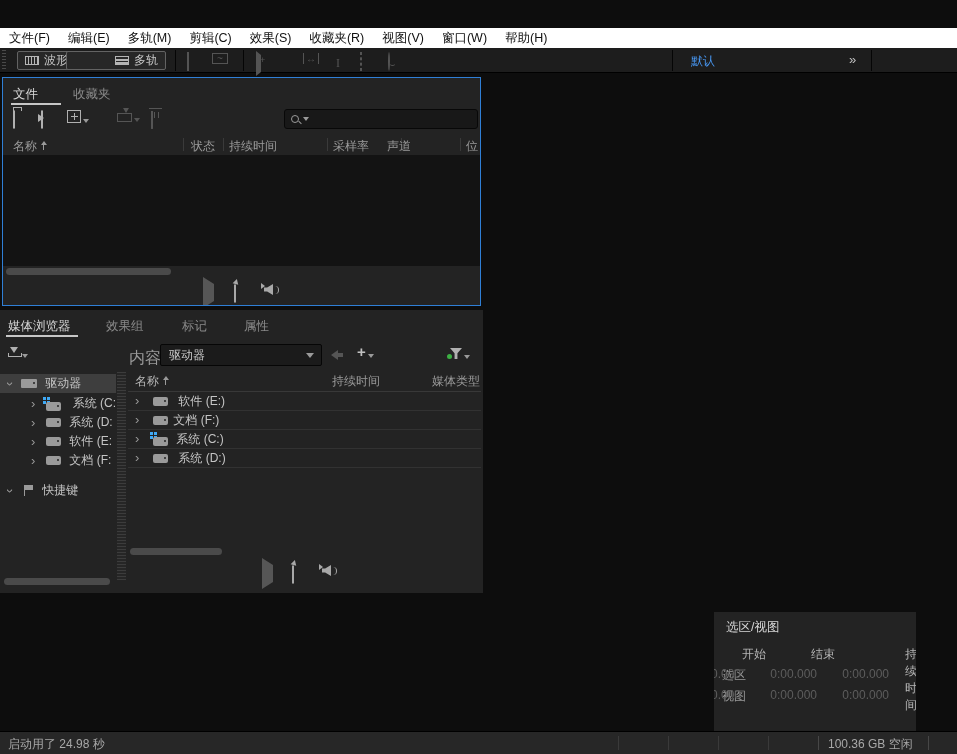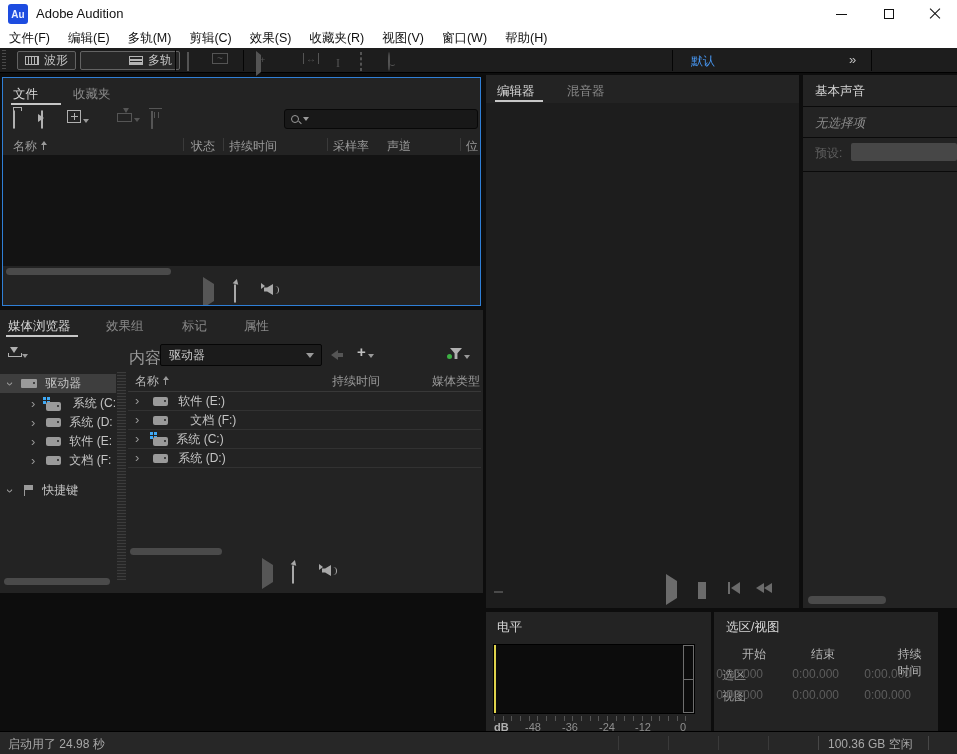--- a/index.html
+++ b/index.html
@@ -138,53 +138,40 @@
 
   
   .statusbar { position:absolute; left:0; top:731px; width:957px; height:23px; background:#272727; border-top:1px solid #000; font-size:12px; color:#a8a8a8; }
   .sb-sep { position:absolute; top:4px; width:1px; height:14px; background:#3a3a3a; }
 </style>
 </head>
 <body>
 
 <div class="app">
 
-  <div class="titlebar">
-    <div class="au-logo">Au</div>
-    <div class="win-title">Adobe Audition</div>
-    <div class="win-btn" style="left:818px;">
-        <span class="glyph-min"></span>
-      </div>
-    <div class="win-btn" style="left:866px;">
-        <span class="glyph-max"></span>
-      </div>
-    <div class="win-btn" style="left:912px;">
-        <span class="glyph-close"></span>
-      </div>
-  </div>
 
   <div class="menubar">
     <div class="menu-item">文件(F)</div>
     <div class="menu-item">编辑(E)</div>
     <div class="menu-item">多轨(M)</div>
     <div class="menu-item">剪辑(C)</div>
     <div class="menu-item">效果(S)</div>
     <div class="menu-item">收藏夹(R)</div>
     <div class="menu-item">视图(V)</div>
     <div class="menu-item">窗口(W)</div>
     <div class="menu-item">帮助(H)</div>
   </div>
 
   <div class="toolbar">
     <div class="grip"></div>
     <div class="tb-btn" style="left:17px;">
       <span class="ic-wave"></span>
       <span>波形</span>
     </div>
-    <div class="tb-btn" style="left:80px;padding-left:48px;">
+    <div class="tb-btn" style="left:66px;padding-left:48px;">
       <span class="ic-multi"></span>
       <span>多轨</span>
     </div>
     <div class="tb-sep" style="left:175px;"></div>
     <div class="tool" style="left:187px;"><span class="ic-spec1"></span></div>
     <div class="tool" style="left:212px;">
         <span class="ic-spec2">~</span>
       </div>
     <div class="tb-sep" style="left:243px;"></div>
     <div class="tool" style="left:256px; top:7px;"><span class="ic-move"></span></div>
@@ -317,21 +304,21 @@
     <div class="abs" style="left:128px; top:81px; width:353px; height:1px; background:#383838;"></div>
 
     <div class="list-row" style="top:82px;">
       <span class="chev" style="margin-left:7px;">›</span>
       <span class="ic-drive" style="margin-left:14px;"></span>
       <span style="margin-left:10px;">软件 (E:)</span>
     </div>
     <div class="list-row" style="top:101px;">
       <span class="chev" style="margin-left:7px;">›</span>
       <span class="ic-drive" style="margin-left:14px;"></span>
-      <span style="margin-left:22px;">文档 (F:)</span>
+      <span style="margin-left:5px;">文档 (F:)</span>
     </div>
     <div class="list-row" style="top:120px;">
       <span class="chev" style="margin-left:7px;">›</span>
       <span class="drive-wrap" style="margin-left:11px;">
           <span class="win-flag"></span>
           <span class="ic-drive"></span>
         </span>
       <span style="margin-left:8px;">系统 (C:)</span>
     </div>
     <div class="list-row" style="top:139px;">
@@ -340,65 +327,24 @@
       <span style="margin-left:10px;">系统 (D:)</span>
     </div>
     <div class="scroll-thumb" style="left:130px; top:238px; width:92px; height:7px;"></div>
 
     <div class="abs" style="left:262px; top:255px; color:#565656;"><span class="t-play"></span></div>
     <div class="abs" style="left:292px; top:256px; color:#a8a8a8;"><span class="t-loop"></span></div>
     <div class="abs" style="left:319px; top:254px; color:#a8a8a8;"><span class="t-spk"><span class="mini-caret"></span></span></div>
   </div>
 
 
-  <div class="panel" style="left:486px; top:75px; width:313px; height:533px;">
-    <div class="tab active" style="left:11px; top:8px;">编辑器</div>
-    <div class="abs" style="left:53px; top:12px;"><span class="menu-ic"></span></div>
-    <div class="tab" style="left:81px; top:8px;">混音器</div>
-    <div class="tab-underline" style="left:9px; top:25px; width:48px;"></div>
-    <div class="abs" style="left:0; top:28px; width:313px; height:505px; background:#1d1d1d;"></div>
-    <div class="abs" style="left:8px; top:516px; width:9px; height:2px; background:#4a4a4a;"></div>
-    <div class="abs" style="left:150px; top:508px; color:#6b6b6b;"><span class="t-stop"></span></div>
-    <div class="abs" style="left:180px; top:506px; color:#6b6b6b;"><span class="t-play"></span></div>
-    <div class="abs" style="left:212px; top:507px; color:#6b6b6b;"><span class="t-pause"></span></div>
-    <div class="abs" style="left:242px; top:507px; color:#6b6b6b;"><span class="t-skipstart"></span></div>
-    <div class="abs" style="left:270px; top:507px; color:#6b6b6b;"><span class="t-rew"></span></div>
-  </div>
-
-  <div class="panel" style="left:803px; top:75px; width:154px; height:533px;">
-    <div class="tab active" style="left:12px; top:8px;">基本声音</div>
-    <div class="abs" style="left:72px; top:12px;"><span class="menu-ic"></span></div>
-    <div class="hdr-sep" style="top:31px;"></div>
-    <div class="abs" style="left:12px; top:40px; font-size:12.5px; font-style:italic; color:#8a8a8a;">无选择项</div>
-    <div class="hdr-sep" style="top:62px;"></div>
-    <div class="abs" style="left:12px; top:70px; font-size:12px; color:#5f5f5f;">预设:</div>
-    <div class="abs" style="left:48px; top:68px; width:106px; height:18px; background:#474747; border-radius:2px;"></div>
-    <div class="hdr-sep" style="top:96px;"></div>
-    <div class="scroll-thumb" style="left:5px; top:521px; width:78px; height:8px;"></div>
-  </div>
-
-  <div class="panel" style="left:486px; top:612px; width:225px; height:119px;">
-    <div class="tab active" style="left:11px; top:7px;">电平</div>
-    <div class="abs" style="left:46px; top:11px;"><span class="menu-ic"></span></div>
-    <div class="abs" style="left:7px; top:32px; width:202px; height:70px; background:#0c0c0c; border:1px solid #000;">
-      <div class="abs" style="left:0; top:0; width:2px; height:100%; background:#ded24b;"></div>
-      <div class="abs" style="right:0; top:0; width:11px; height:100%; border:1px solid #6e6e6e;">
-        <div class="abs" style="left:0; top:50%; width:100%; height:1px; background:#6e6e6e;"></div>
-      </div>
-    </div>
-    <div class="abs" style="left:8px; top:104px; width:200px; height:5px; background:repeating-linear-gradient(to right,#555 0 1px,transparent 1px 8.7px);"></div>
-    <div class="abs" style="left:8px; top:109px; font-size:11px; font-weight:bold; color:#b0b0b0;">dB</div>
-    <div class="abs" style="left:47px; top:109px; transform:translateX(-50%); font-size:11px; color:#8f8f8f;">-48</div>
-    <div class="abs" style="left:84px; top:109px; transform:translateX(-50%); font-size:11px; color:#8f8f8f;">-36</div>
-    <div class="abs" style="left:121px; top:109px; transform:translateX(-50%); font-size:11px; color:#8f8f8f;">-24</div>
-    <div class="abs" style="left:157px; top:109px; transform:translateX(-50%); font-size:11px; color:#8f8f8f;">-12</div>
-    <div class="abs" style="left:197px; top:109px; transform:translateX(-50%); font-size:11px; color:#8f8f8f;">0</div>
-  </div>
-
-  <div class="panel" style="left:714px; top:612px; width:224px; height:119px;">
+
+
+
+  <div class="panel" style="left:714px; top:612px; width:202px; height:119px;">
     <div class="tab active" style="left:12px; top:7px;">选区/视图</div>
     <div class="abs" style="left:76px; top:11px;"><span class="menu-ic"></span></div>
     <div class="abs" style="left:40px; top:34px; transform:translateX(-50%); font-size:12px; color:#b5b5b5;">开始</div>
     <div class="abs" style="left:109px; top:34px; transform:translateX(-50%); font-size:12px; color:#b5b5b5;">结束</div>
     <div class="abs" style="left:197px; top:34px; transform:translateX(-50%); font-size:12px; color:#b5b5b5;">持续时间</div>
 
     <div class="abs" style="left:8px; top:55px; font-size:12px; color:#9a9a9a;">选区</div>
     <div class="abs" style="right:175px; top:55px; font-size:12px; color:#5d5d5d;">0:00.000</div>
     <div class="abs" style="right:99px; top:55px; font-size:12px; color:#5d5d5d;">0:00.000</div>
     <div class="abs" style="right:27px; top:55px; font-size:12px; color:#5d5d5d;">0:00.000</div>

